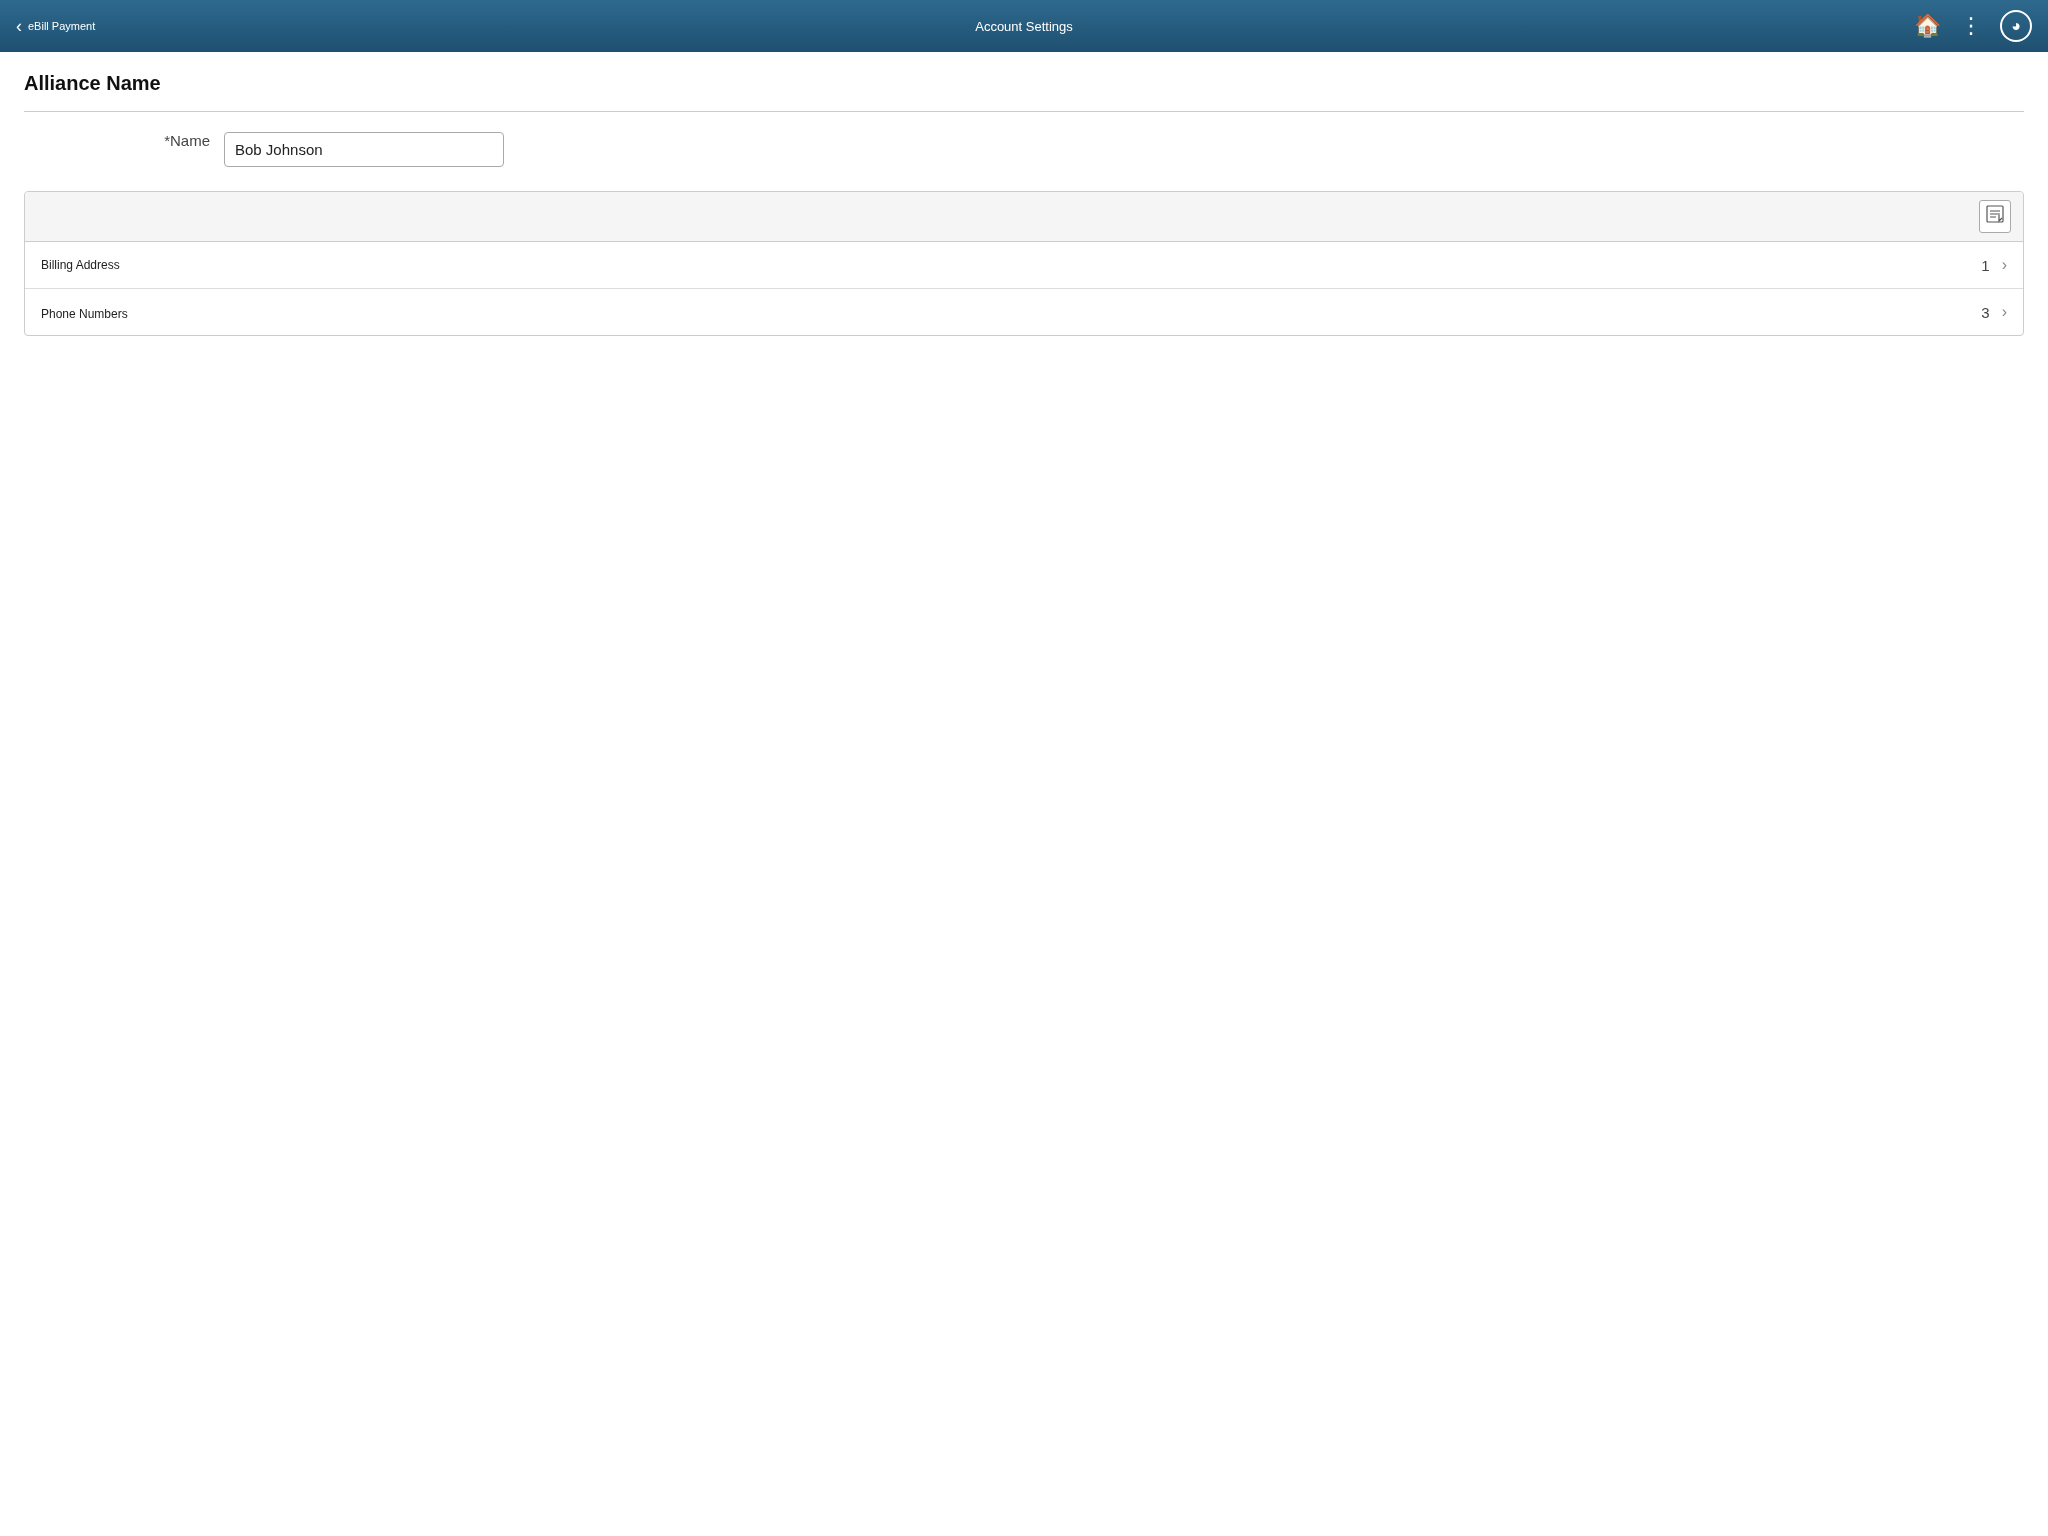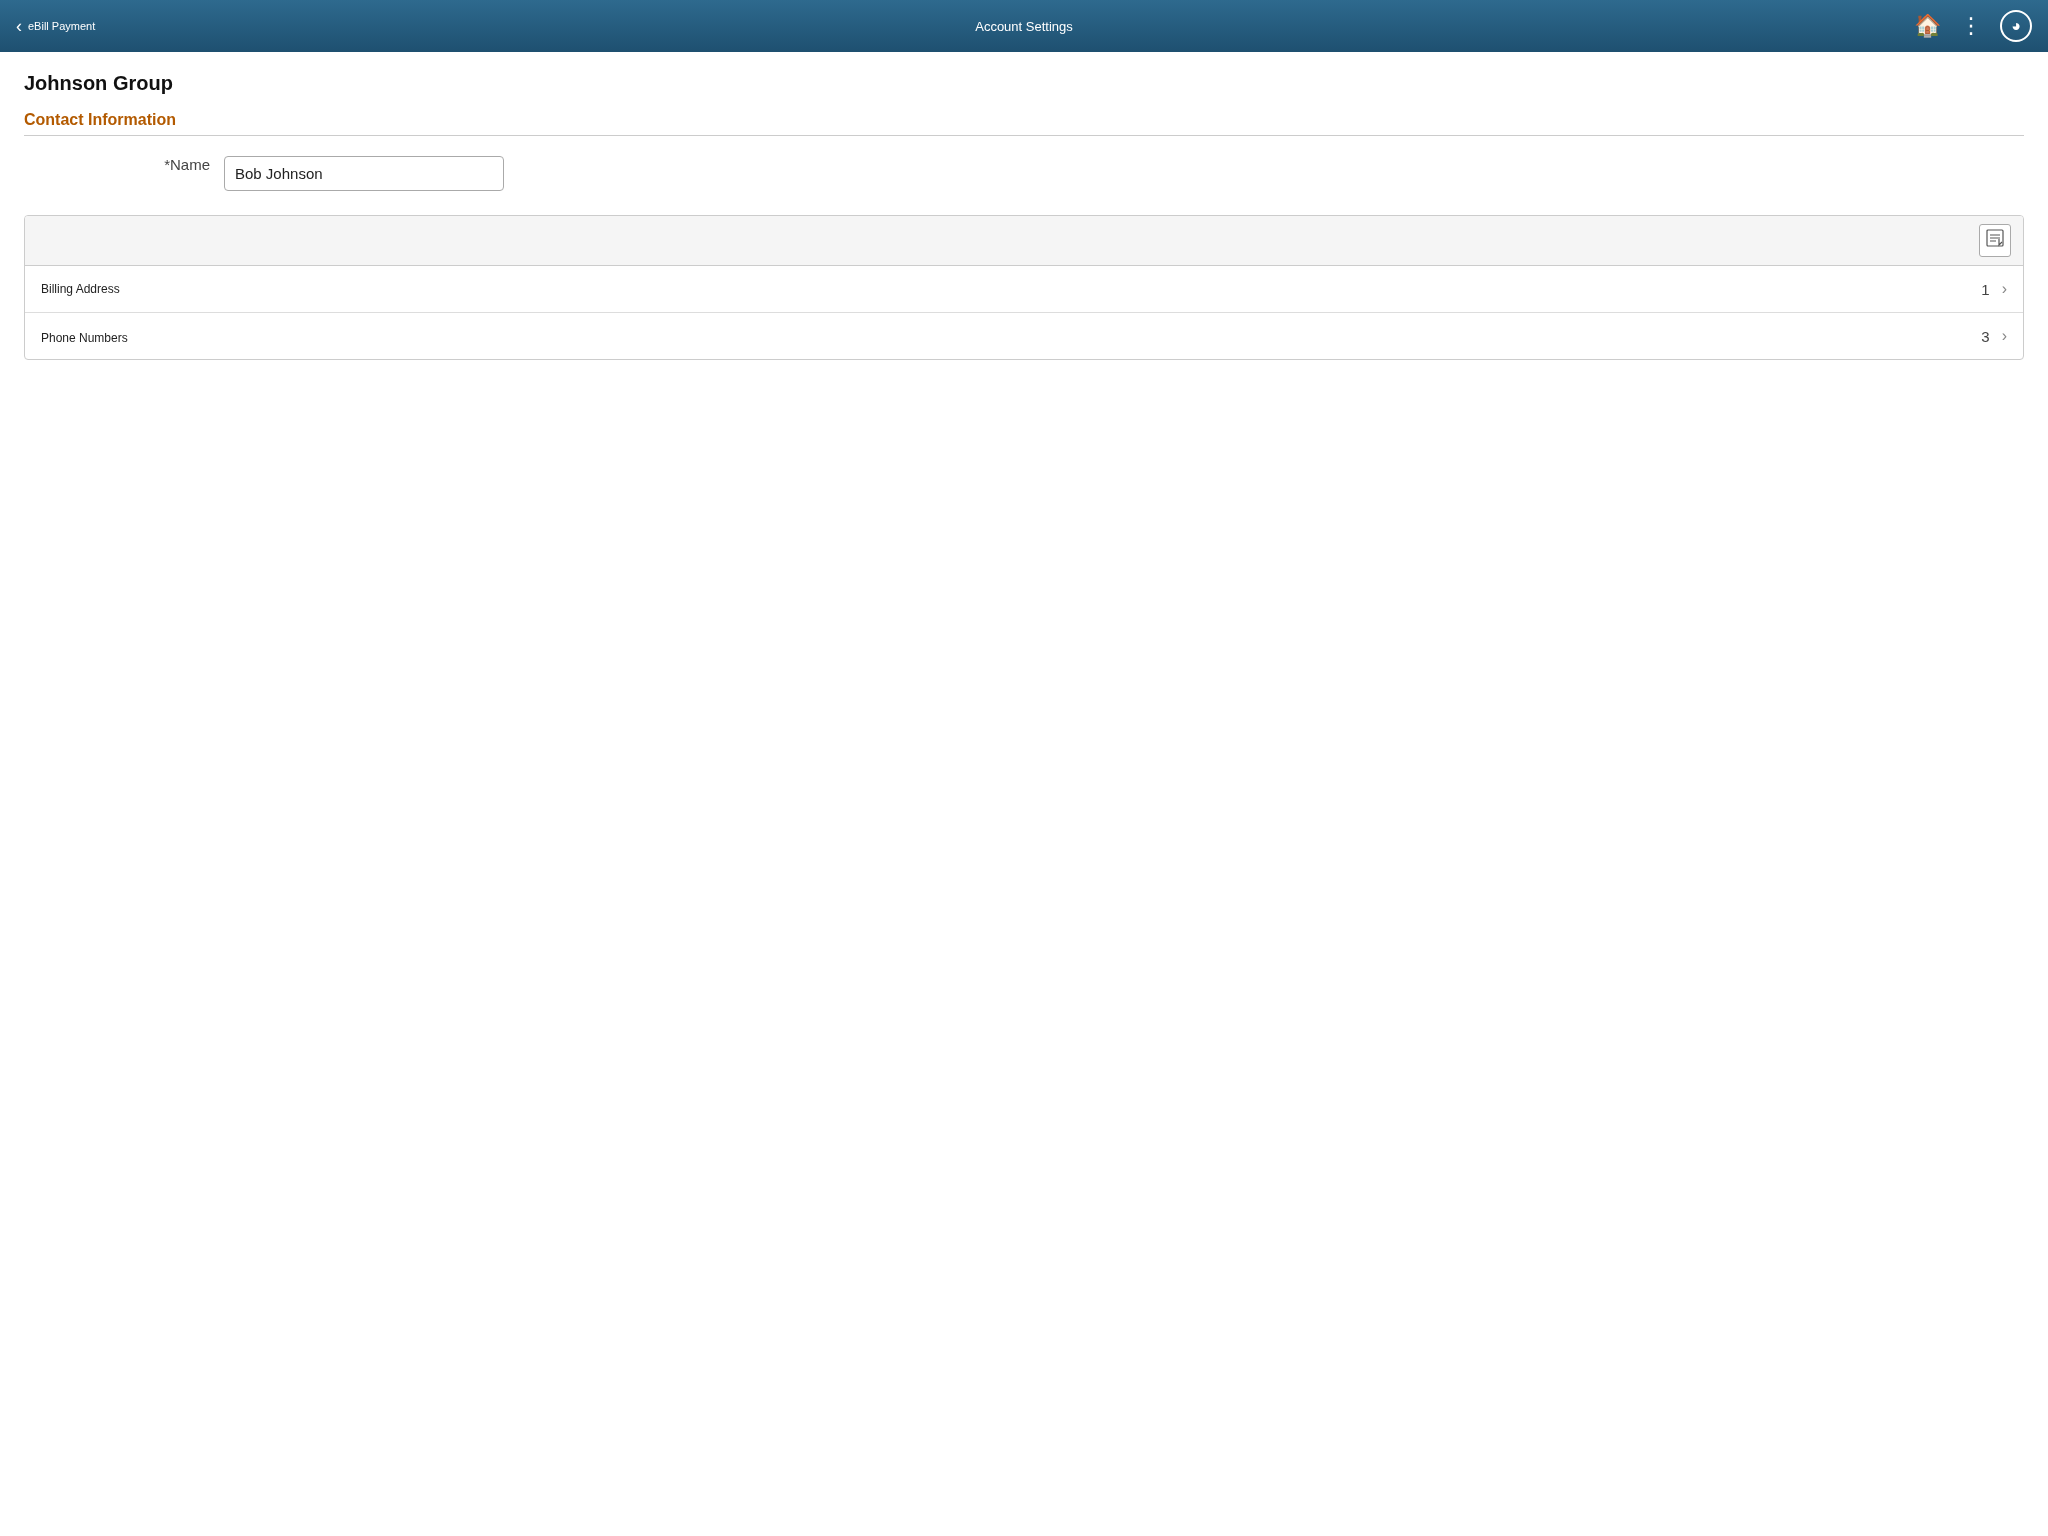--- a/index.html
+++ b/index.html
@@ -206,23 +206,22 @@
     <span class="header-icon">🏠</span>
     <span class="header-icon">⋮</span>
     <div class="header-icon-circle">
       <span>◕</span>
     </div>
   </div>
 </header>
 
 <div class="content">
 
-  <div class="page-title">Johnson Group</div>
-
-  <div class="section-title">Contact Information</div>
+  <div class="page-title">Alliance Name</div>
+
   <hr class="section-divider">
 
   <div class="form-row">
     <label class="form-label">*Name</label>
     <input class="form-input" type="text" value="Bob Johnson" style="">
   </div>
 
 
   <div class="list-container">
 

